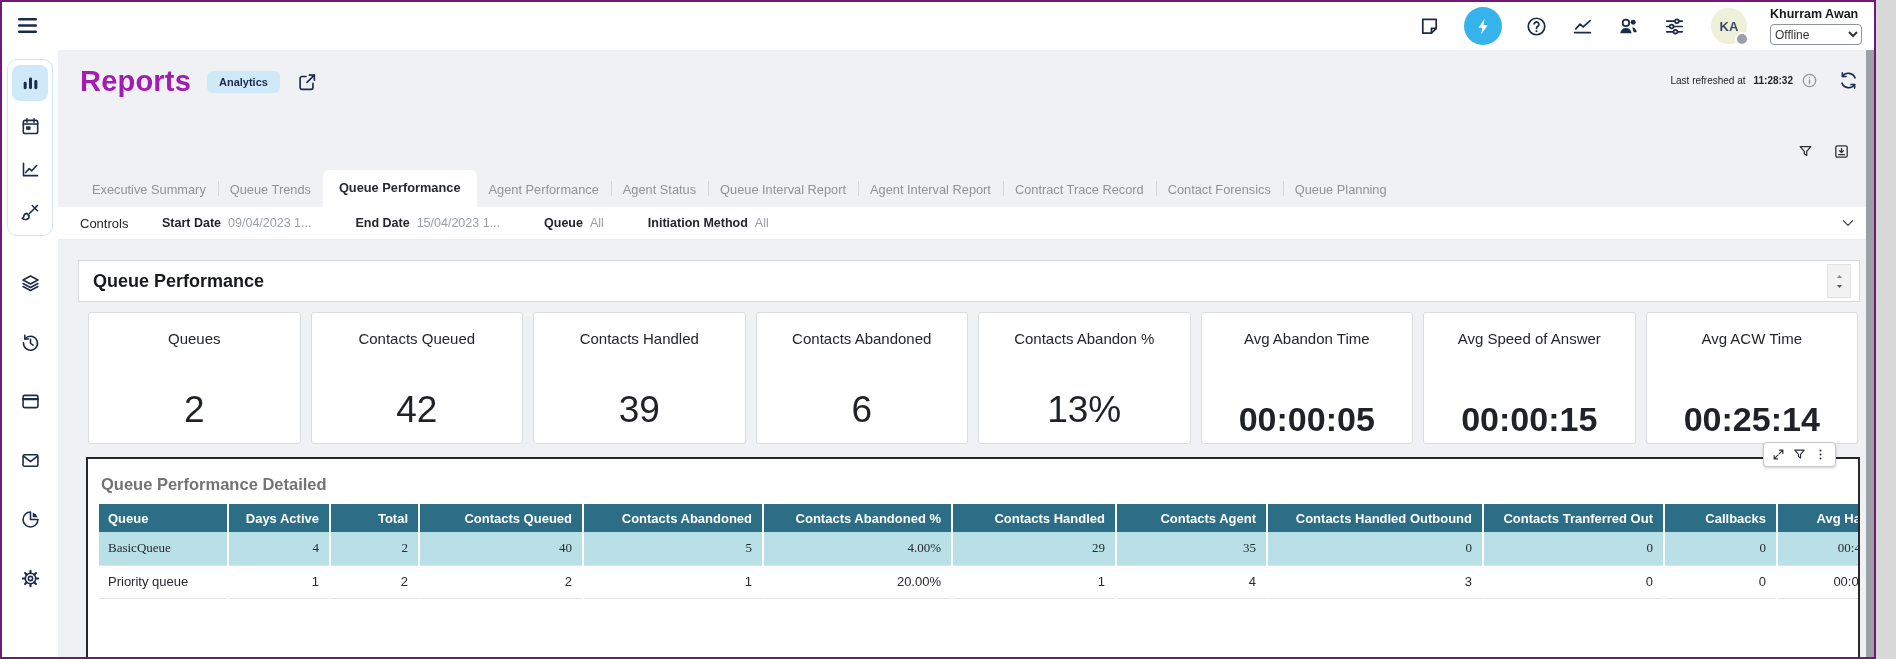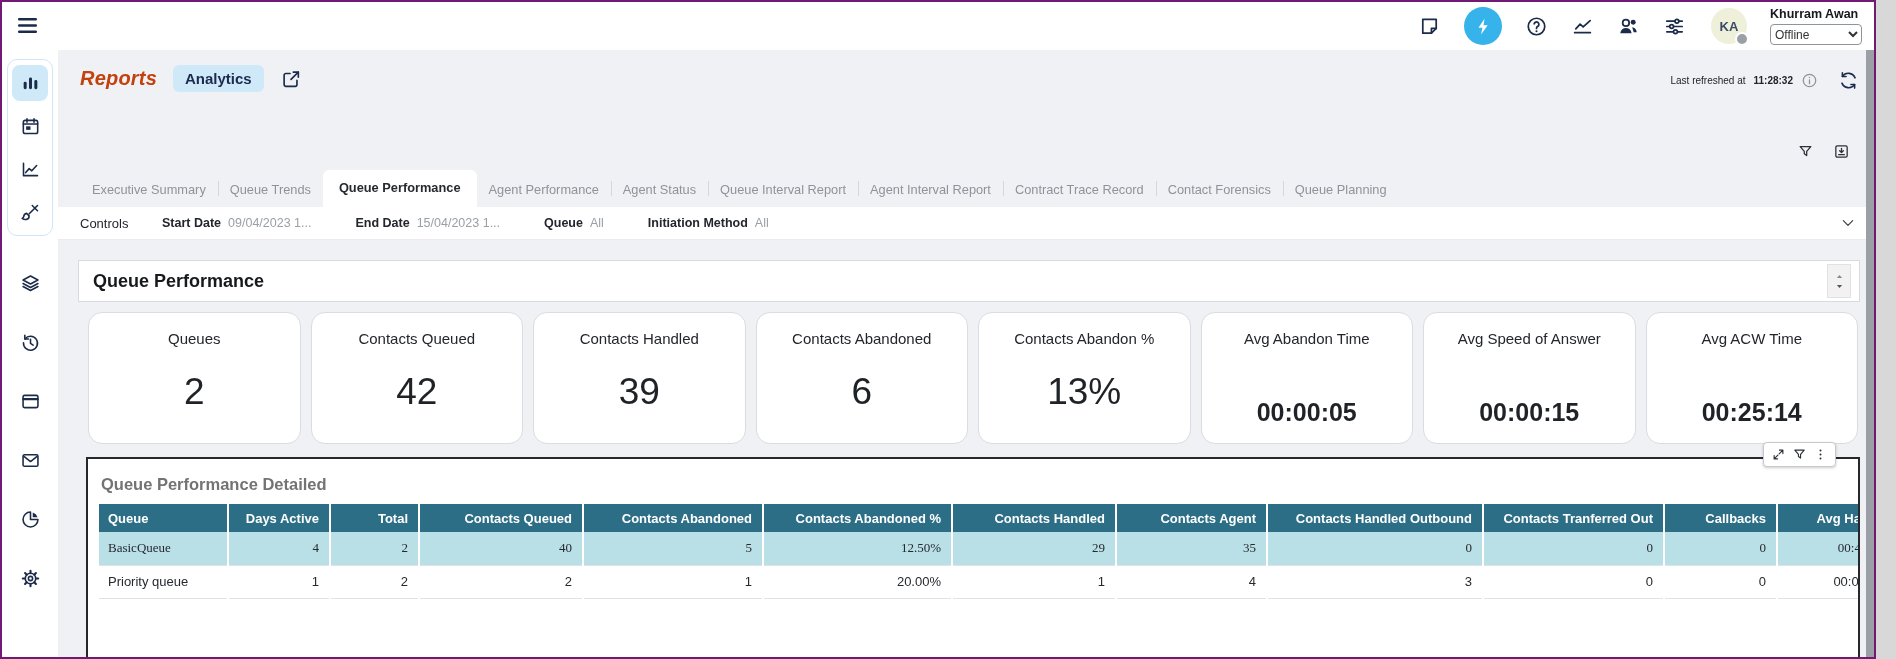--- a/index.html
+++ b/index.html
@@ -37,22 +37,22 @@
     justify-content:center;color:var(--navy);cursor:pointer;}
   .side-btn svg{width:21px;height:21px;}
   .side-btn.active{background:#cfe9f8;}
   .side-loose{display:flex;flex-direction:column;gap:23px;margin-top:29px;}
 
   
   .main{position:absolute;left:56px;top:48px;right:0;bottom:0;background:#f0f1f4;overflow:hidden;}
   .scrollbar{position:absolute;right:0;top:48px;bottom:0;width:8px;background:#9aa0a5;z-index:7;cursor:pointer;}
 
   .page-header{position:absolute;left:22px;top:15px;display:flex;align-items:center;gap:16px;}
-  .page-title{font-size:20px;font-weight:bold;color:#c2410c;letter-spacing:.2px;font-style:italic;}
-  .badge{background:var(--badge-bg);color:#1b2a4e;font-size:15px;font-weight:bold;
+  .page-title{font-size:29px;font-weight:bold;color:#a21caf;letter-spacing:.2px;}
+  .badge{background:var(--badge-bg);color:#1b2a4e;font-size:11px;font-weight:bold;
     padding:5px 12px;border-radius:6px;}
   .ext-icon{width:22px;height:22px;color:#1b2a4e;cursor:pointer;}
   .refresh-area{position:absolute;right:56px;top:22px;display:flex;align-items:center;gap:8px;
     font-size:10px;color:#20242b;}
   .refresh-time{font-weight:bold;}
   .info-icon{width:17px;height:17px;color:#8d949c;cursor:pointer;}
   .refresh-icon{position:absolute;right:15px;top:20px;width:21px;height:21px;color:#1b2a4e;cursor:pointer;}
 
   .util-icons{position:absolute;right:24px;top:93px;display:flex;gap:19px;color:#2b3037;}
   .util-icons .i{width:17px;height:17px;cursor:pointer;}
@@ -74,25 +74,25 @@
 
   .section-head{position:absolute;left:20px;right:14px;top:210px;height:42px;background:#fff;
     border:1px solid #d7dade;box-sizing:border-box;display:flex;align-items:center;padding:0 8px 0 14px;}
   .section-title{font-size:18px;font-weight:bold;color:#17191d;}
   .spinner{margin-left:auto;width:22px;height:32px;background:#f2f2f2;border:1px solid #e2e2e2;
     display:flex;flex-direction:column;align-items:center;justify-content:center;gap:1px;cursor:pointer;}
   .spinner .i{width:11px;height:9px;}
   .spinner .up{color:#8a8a8a;} .spinner .down{color:#555;}
 
   .kpi-row{position:absolute;left:30px;right:16px;top:262px;height:132px;display:flex;gap:10px;}
-  .kpi{flex:1;background:#fff;border:1px solid #d9dce0;border-radius:14px;display:flex;
-    flex-direction:column;align-items:center;padding-top:17px;box-sizing:border-box;}
+  .kpi{flex:1;background:#fff;border:1px solid #d9dce0;border-radius:3px;display:flex;
+    flex-direction:column;align-items:center;padding-top:17px;box-sizing:border-box;gap:18px;}
   .kpi-label{font-size:15px;color:#23262c;}
   .kpi-value{margin-top:24px;font-size:37px;color:#1f2227;font-weight:400;}
-  .kpi-value.time{font-size:25px;font-weight:bold;margin-top:51px;}
+  .kpi-value.time{font-size:34px;font-weight:bold;margin-top:35px;}
 
   .detail{position:absolute;left:28px;right:14px;top:407px;height:240px;background:#fff;
     border:2px solid #26282c;box-sizing:border-box;}
   .detail-title{font-size:16.5px;font-weight:bold;color:#737373;padding:16px 0 10px 13px;}
   .table-wrap{margin-left:11px;overflow:hidden;}
   table{border-collapse:collapse;table-layout:fixed;width:1796px;font-size:13px;}
   th{background:var(--table-header);color:#fff;font-weight:bold;text-align:right;
     padding:5px 10px 5px 6px;border-right:2px solid #fff;height:28px;box-sizing:border-box;
     white-space:nowrap;overflow:hidden;cursor:pointer;}
   th:first-child{text-align:left;padding-left:9px;}
@@ -438,21 +438,21 @@
                 <th>Avg Handl.</th>
               </tr>
             </thead>
           <tbody id="tbl-body">
               <tr class="hl">
                 <td>BasicQueue</td>
                 <td>4</td>
                 <td>2</td>
                 <td>40</td>
                 <td>5</td>
-                <td>12.50%</td>
+                <td>4.00%</td>
                 <td>29</td>
                 <td>35</td>
                 <td>0</td>
                 <td>0</td>
                 <td>0</td>
                 <td>00:42:22</td>
               </tr>
               <tr>
                 <td>Priority queue</td>
                 <td>1</td>

